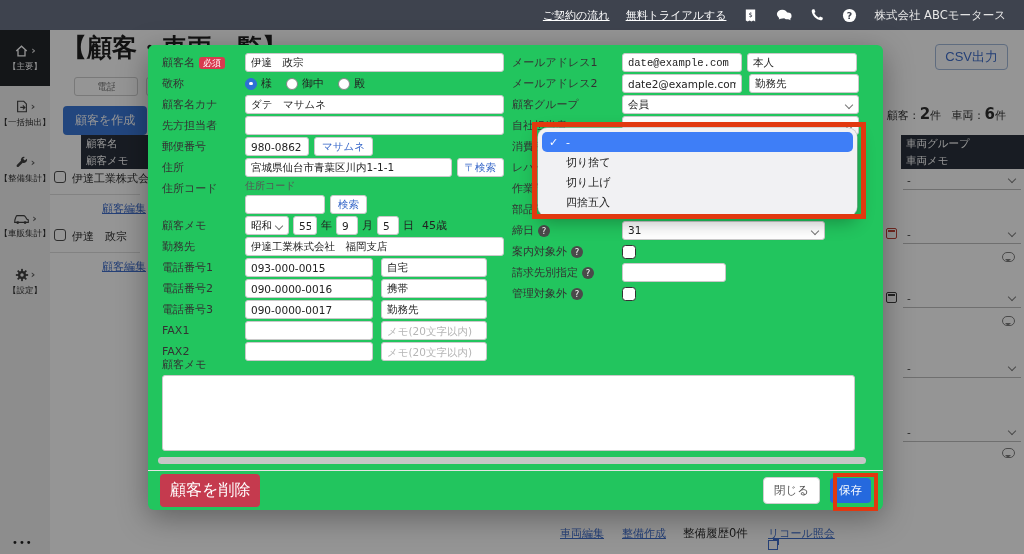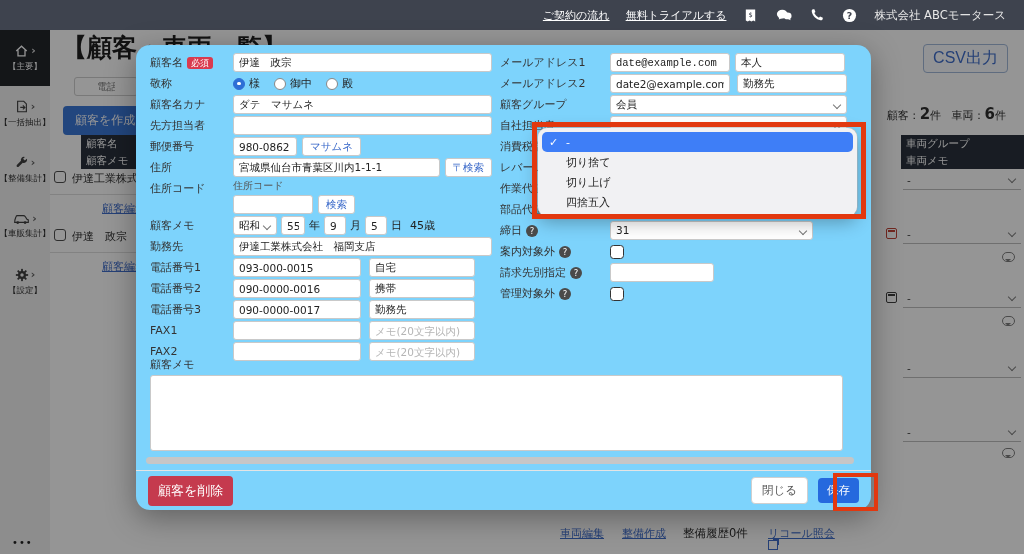--- a/index.html
+++ b/index.html
@@ -20,21 +20,21 @@
   .sb-item .sb-label { font-size:8.5px; color:#222; margin-top:3px; white-space:nowrap; }
   .sb-item.active { background:#15181d; }
   .sb-item.active .sb-label { color:#fff; }
   .sb-item.active .chev { color:#ddd; }
   .sb-more { position:absolute; left:12px; bottom:6px; color:#111; font-size:10px; letter-spacing:1px; }
 
   
   .page { position:absolute; left:50px; top:30px; width:974px; height:524px; background:#fff; z-index:1; }
   .pg-title { position:absolute; left:12px; top:1px; font-size:25px; font-weight:bold; color:#111; white-space:nowrap; }
   .pg-filter { position:absolute; top:47px; height:19px; border:1px solid #ccc; border-radius:3px; font-size:10px; padding:0 22px; color:#333;text-align:right; }
-  .pg-csv { position:absolute; right:16px; top:14px; border:1px solid #9db4d8; color:#3465c8; background:#fafcff; font-size:16px; padding:3px 9px; border-radius:4px; }
+  .pg-csv { position:absolute; right:16px; top:14px; border:1px solid #9db4d8; color:#3465c8; background:#fafcff; font-size:13px; padding:3px 9px; border-radius:4px; }
   .pg-create { position:absolute; left:13px; top:76px; background:#2e6fd6; color:#fff; border:none; border-radius:4px; font-size:12px; padding:6px 12px; }
   .pg-counts { position:absolute; right:18px; top:75px; font-size:11px; color:#222; white-space:nowrap; }
   .pg-counts b { font-size:15px; font-weight:bold; }
   .thead { position:absolute; top:105px; height:34px; background:#1c2430; color:#fff; font-size:10.5px; }
   .thead div { height:17px; line-height:17px; padding-left:5px; white-space:nowrap; }
   .trow-name { position:absolute; font-size:11px; color:#222; white-space:nowrap; }
   .cb { position:absolute; width:12px; height:12px; border:1.5px solid #444; border-radius:3px; background:#fff; }
   .blue-link { color:#3465c8; font-size:11px; position:absolute; white-space:nowrap; }
   .bg-select { position:absolute; height:18px; border-bottom:1px solid #bbb; font-size:10.5px; color:#333; padding:2px 4px; background:#fff; }
   .chevron { display:inline-block; width:6px; height:6px; border-right:1.5px solid #777; border-bottom:1.5px solid #777; transform:rotate(45deg); position:absolute; right:6px; top:4px; }
@@ -46,21 +46,21 @@
   .hline { position:absolute; height:1px; background:#ddd; }
   .bot-links { position:absolute; left:0; bottom:0; width:974px; height:42px; background:#fff; font-size:11.5px; }
   .bot-links span { position:absolute; top:14px; white-space:nowrap; }
   .ext-ic { display:inline-block; width:10px; height:10px; border:1.3px solid #3465c8; position:relative; margin-right:3px; top:1px; }
   .ext-ic::after { content:""; position:absolute; right:-2px; top:-2px; width:5px; height:5px; border-top:1.3px solid #3465c8; border-right:1.3px solid #3465c8; }
 
   
   .overlay { position:absolute; left:0; top:30px; width:1024px; height:524px; background:rgba(20,20,20,0.45); z-index:10; }
 
   
-  .modal { position:absolute; left:136px; top:45px; width:735px; height:465px; background:#7dd3fc; border-radius:14px; box-shadow:0 8px 30px rgba(0,0,0,.35); z-index:20; }
+  .modal { position:absolute; left:148px; top:45px; width:735px; height:465px; background:#22c55e; border-radius:6px; box-shadow:0 8px 30px rgba(0,0,0,.35); z-index:20; }
   .mcol-left { position:absolute; left:14px; top:8px; width:342px; }
   .mcol-right { position:absolute; left:364px; top:8px; width:356px; }
   .frow { display:flex; align-items:center; min-height:19px; margin-bottom:2px; }
   .flabel { width:83px; flex-shrink:0; font-size:11px; color:#333; white-space:nowrap; }
   .flabel-r { width:110px; flex-shrink:0; font-size:11px; color:#333; white-space:nowrap; }
   .fin { height:19px; border:1px solid #c9c9c9; border-radius:3px; font-size:10.5px; padding:0 5px; color:#222; font-family:inherit; }
   .fin::placeholder { color:#b5b5b5; }
   .grow { flex:1; min-width:0; }
   .mini-btn { height:19px; border:1px solid #c9c9c9; background:#fff; color:#3465c8; font-size:10.5px; border-radius:3px; padding:0 7px; margin-left:5px; white-space:nowrap; }
   .req { background:#d93a4f; color:#fff; font-size:9px; border-radius:3px; padding:1px 4px; margin-left:4px; }
@@ -71,21 +71,21 @@
   .sel { position:relative; height:19px; border:1px solid #c9c9c9; border-radius:3px; font-size:10.5px; padding:2px 16px 0 5px; background:#fff; color:#222; }
   .sel .chevron { top:6px; }
   .sublabel { font-size:10px; color:#555; margin-bottom:2px; }
   .unit { font-size:11px; margin:0 4px; white-space:nowrap; }
   .help { display:inline-flex; width:12px; height:12px; border-radius:50%; background:#4a4a4a; color:#fff; font-size:8.5px; align-items:center; justify-content:center; margin-left:4px; }
   .mcheck { width:14px; height:14px; border:1.6px solid #333; border-radius:3.5px; background:#fff; }
   .memo-area { position:absolute; left:14px; top:330px; width:693px; height:76px; border:1px solid #c9c9c9; border-radius:3px; resize:none; font-family:inherit; }
   .memo-label { position:absolute; left:14px; top:312px; font-size:11px; color:#333; }
   .hscroll { position:absolute; left:10px; bottom:46px; width:708px; height:7px; border-radius:4px; background:#c6c6c6; }
   .mfooter { position:absolute; left:0; bottom:0; width:735px; height:40px; border-top:1px solid #e4e4e4; display:flex; align-items:center; padding:0 12px; border-radius:0 0 6px 6px; }
-  .del-btn { background:#c53a4e; color:#fff; border:none; border-radius:4px; font-size:13px; padding:6px 10px; }
+  .del-btn { background:#c53a4e; color:#fff; border:none; border-radius:4px; font-size:16px; padding:6px 10px; }
   .close-btn { background:#fff; color:#555; border:1px solid #cfcfcf; border-radius:4px; font-size:11.5px; padding:5px 10px; margin-left:auto; }
   .save-btn { background:#2569de; color:#fff; border:none; border-radius:4px; font-size:11.5px; padding:5px 9px; margin-left:10px; }
 
   
   .ndrop { position:absolute; left:538px; top:128px; width:319px; background:#f1f1f3; border-radius:9px; box-shadow:0 6px 18px rgba(0,0,0,.3), 0 0 0 0.5px #c9c9c9; padding:4px; z-index:40; }
   .nd-item { height:20px; display:flex; align-items:center; font-size:11px; color:#1a1a1a; border-radius:5px; padding-left:24px; position:relative; }
   .nd-item.sel-on { background:#3e7ef7; color:#fff; }
   .nd-item .ck { position:absolute; left:7px; font-size:11px; }
 
   

